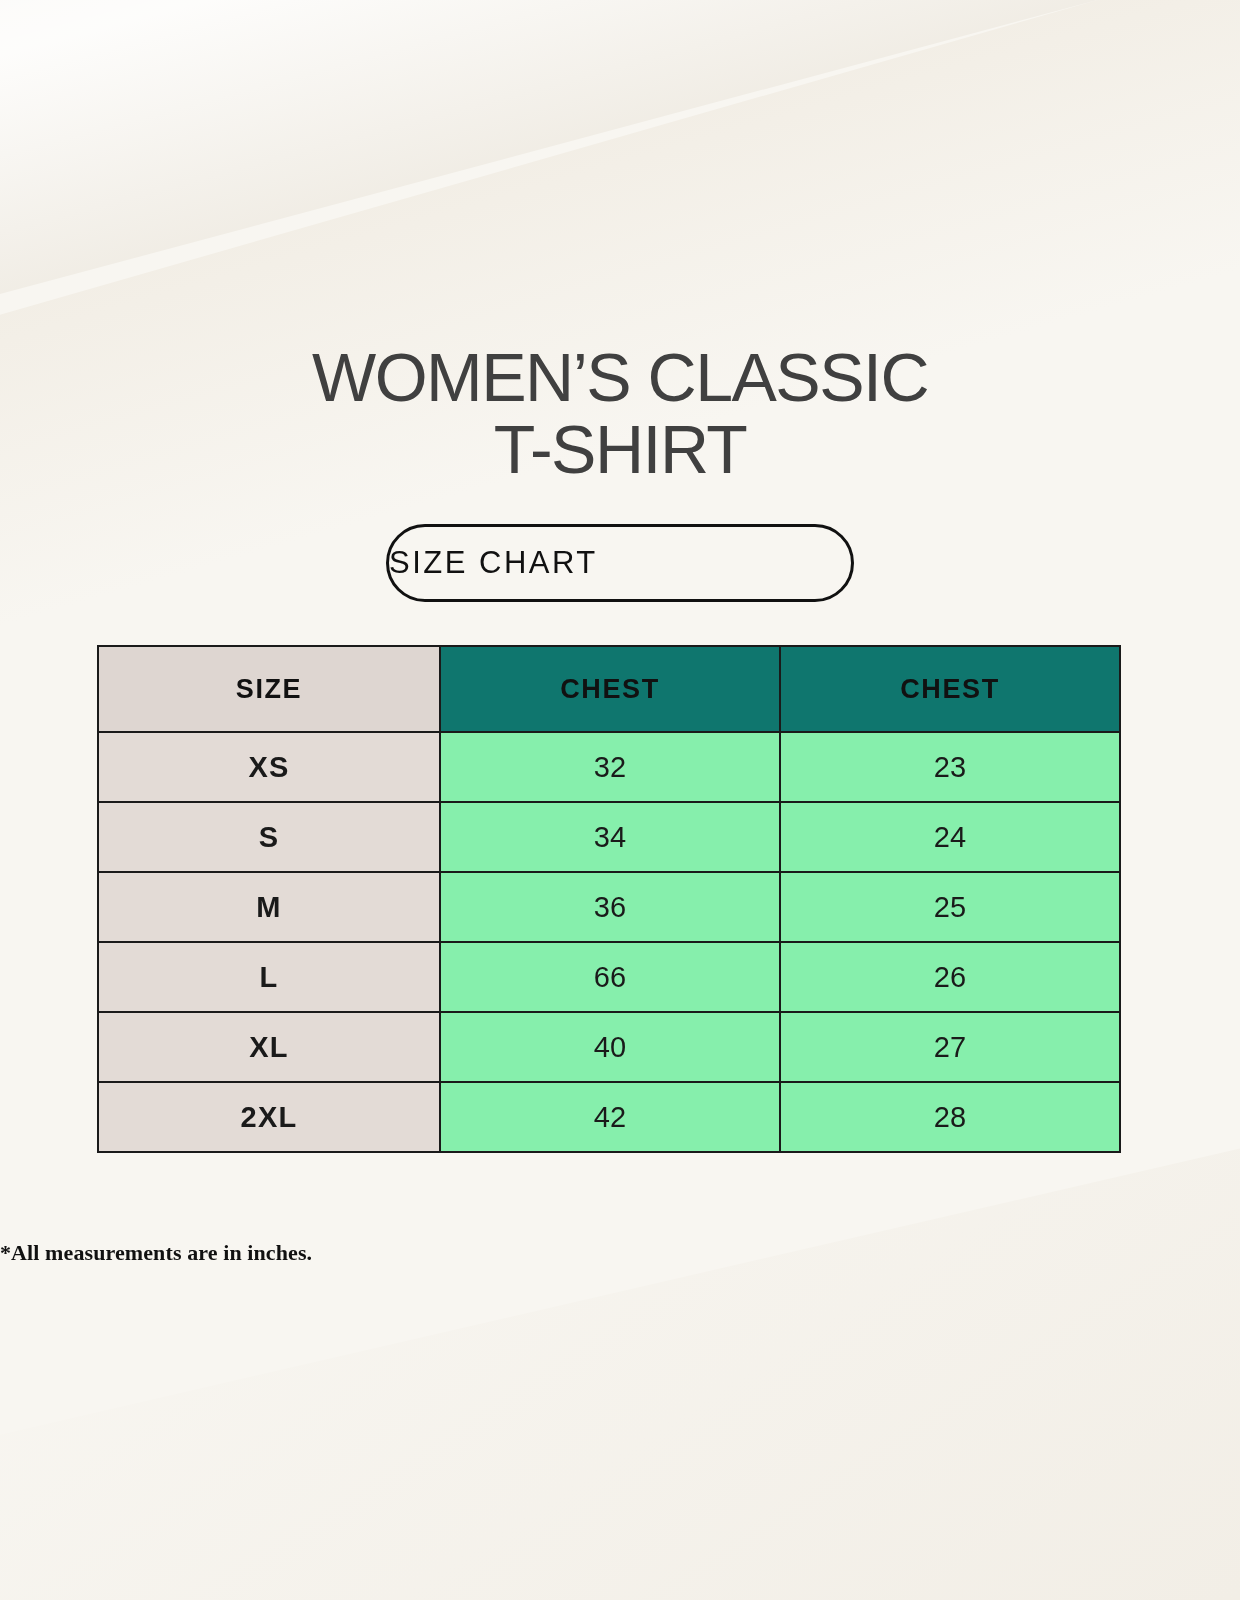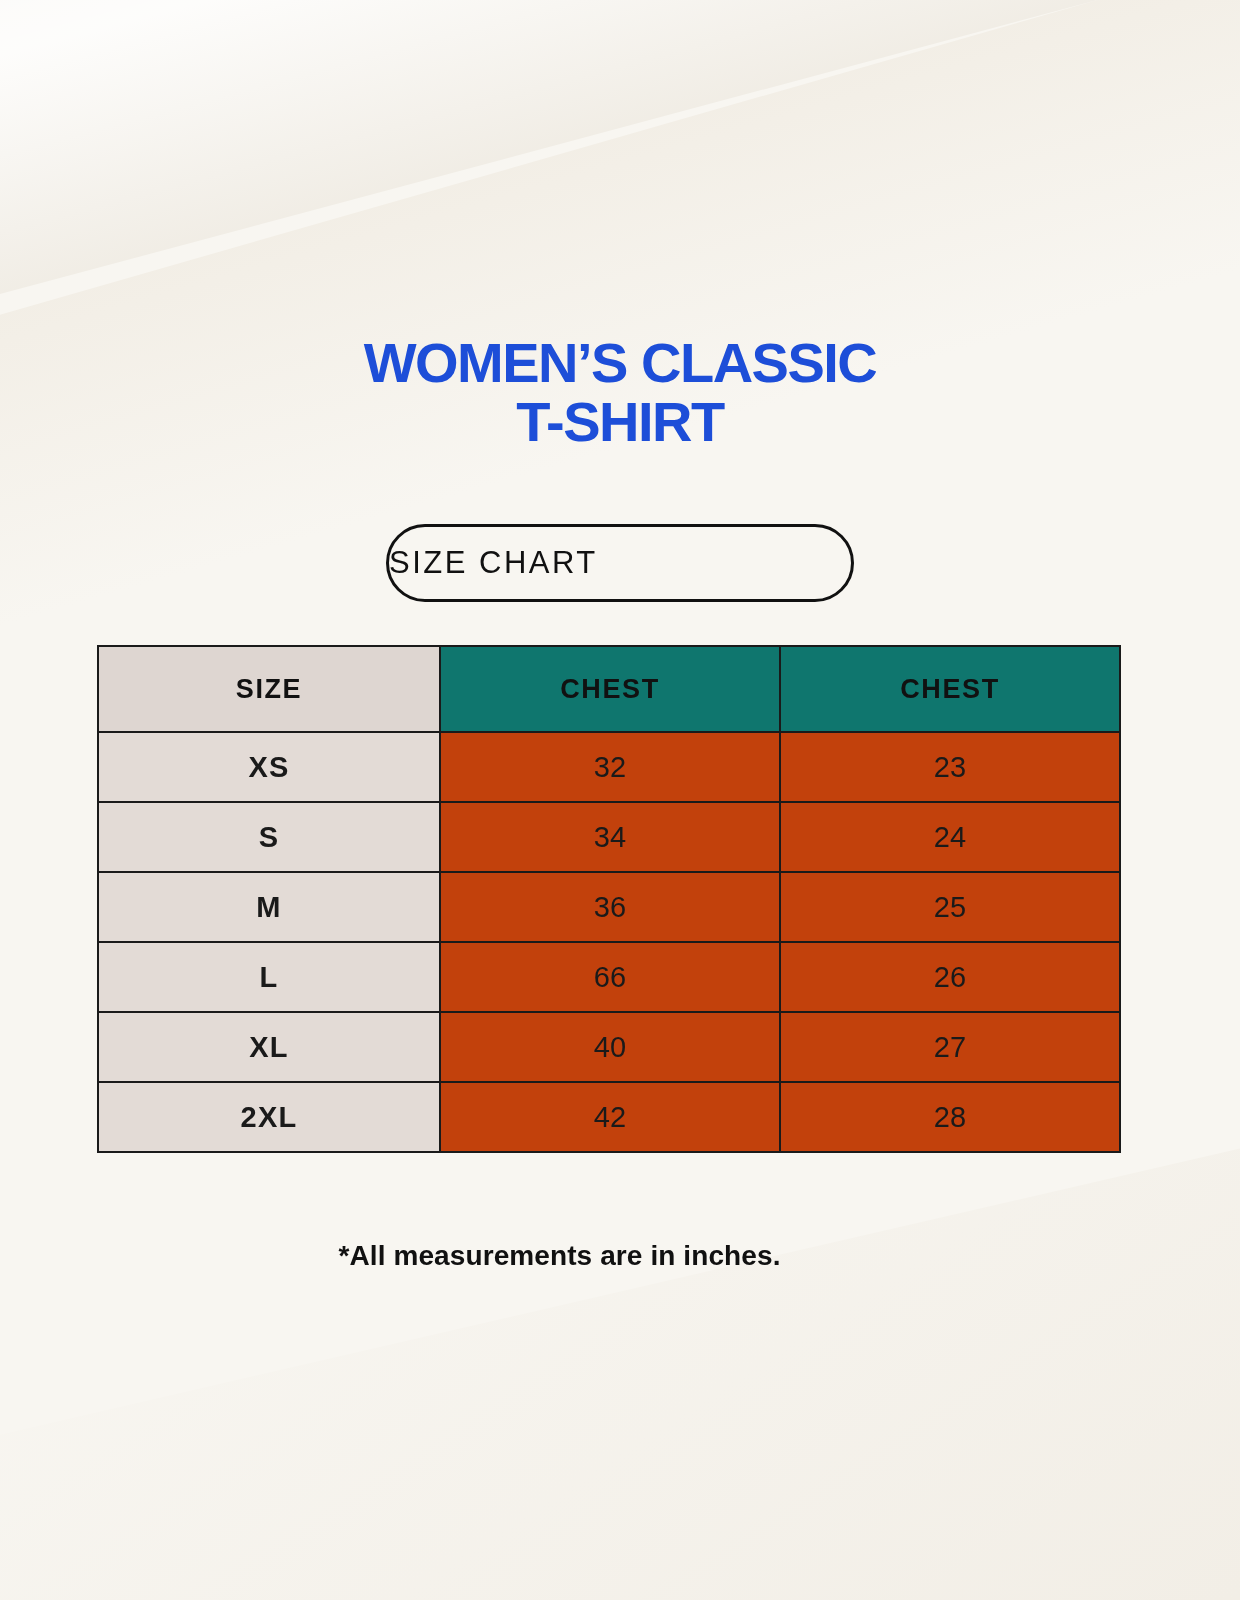--- a/index.html
+++ b/index.html
@@ -53,25 +53,25 @@
     height: 1600px;
     z-index: 2;
   }
 
   .title {
     position: absolute;
     top: 295px;
     left: 0;
     width: 1240px;
     text-align: center;
-    font-size: 56px;
+    font-size: 68px;
     line-height: 1.06;
-    font-weight: 700;
+    font-weight: 400;
     letter-spacing: -1.5px;
-    color: #1d4ed8;
+    color: #404040;
     white-space: pre-line;
   }
 
   .badge {
     position: absolute;
     top: 524px;
     left: 50%;
     transform: translateX(-50%);
     width: 468px;
     height: 78px;
@@ -125,34 +125,35 @@
     height: 70px;
     font-size: 29px;
     color: #1a1a1a;
   }
   td.cell-size {
     background: #e3dbd6;
     font-weight: 700;
     letter-spacing: 1.2px;
   }
   td.cell-value {
-    background: #c2410c;
+    background: #86efac;
     font-weight: 400;
   }
 
   .footnote {
     position: absolute;
     top: 1240px;
     left: 0;
     width: 1119px;
-    text-align: center;
-    font-size: 28px;
+    text-align: left;
+    font-size: 22px;
     font-weight: 700;
     letter-spacing: 0.1px;
     color: #111111;
+    font-family: Liberation Serif, serif;
   }
 </style>
 </head>
 <body>
 
 <div class="bg-sheen-1"></div>
 <div class="bg-sheen-2"></div>
 <div class="bg-sheen-3"></div>
 
 <div class="page">

